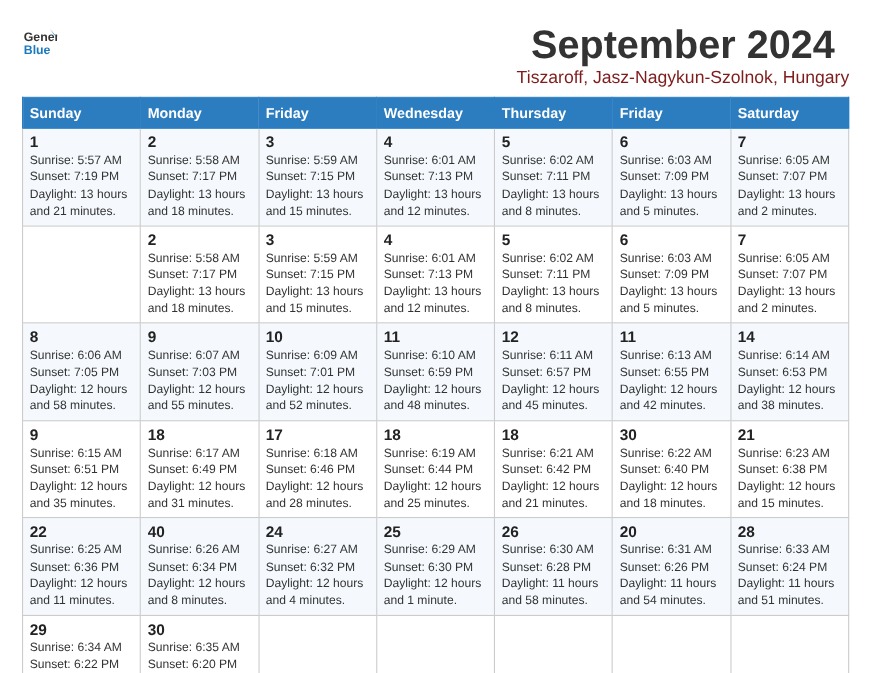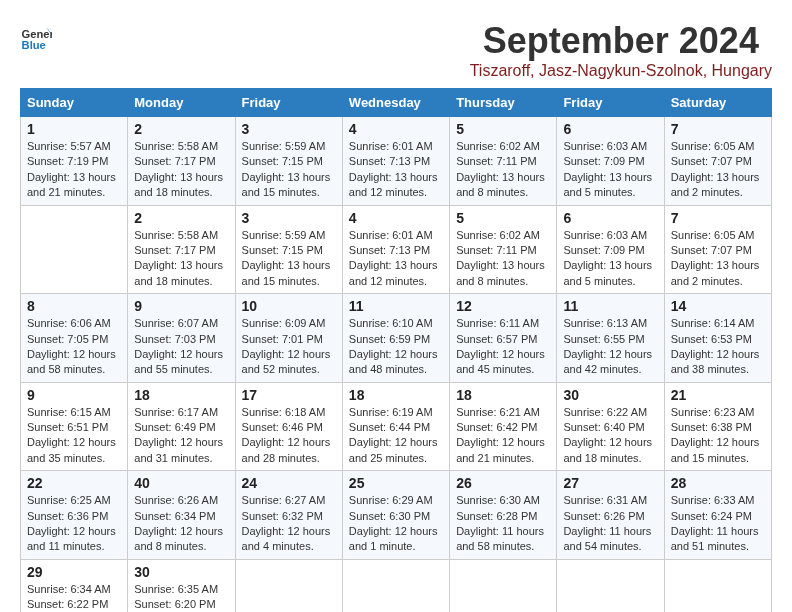--- a/index.html
+++ b/index.html
@@ -244,21 +244,21 @@
         </td>
         <td>
           <span class="day-num">25</span>
           <div class="day-info">Sunrise: 6:29 AM<br>Sunset: 6:30 PM<br>Daylight: 12 hours<br>and 1 minute.</div>
         </td>
         <td>
           <span class="day-num">26</span>
           <div class="day-info">Sunrise: 6:30 AM<br>Sunset: 6:28 PM<br>Daylight: 11 hours<br>and 58 minutes.</div>
         </td>
         <td>
-          <span class="day-num">27</span>
+          <span class="day-num">20</span>
           <div class="day-info">Sunrise: 6:31 AM<br>Sunset: 6:26 PM<br>Daylight: 11 hours<br>and 54 minutes.</div>
         </td>
         <td>
           <span class="day-num">28</span>
           <div class="day-info">Sunrise: 6:33 AM<br>Sunset: 6:24 PM<br>Daylight: 11 hours<br>and 51 minutes.</div>
         </td>
       </tr>
       <tr>
         <td>
           <span class="day-num">29</span>

